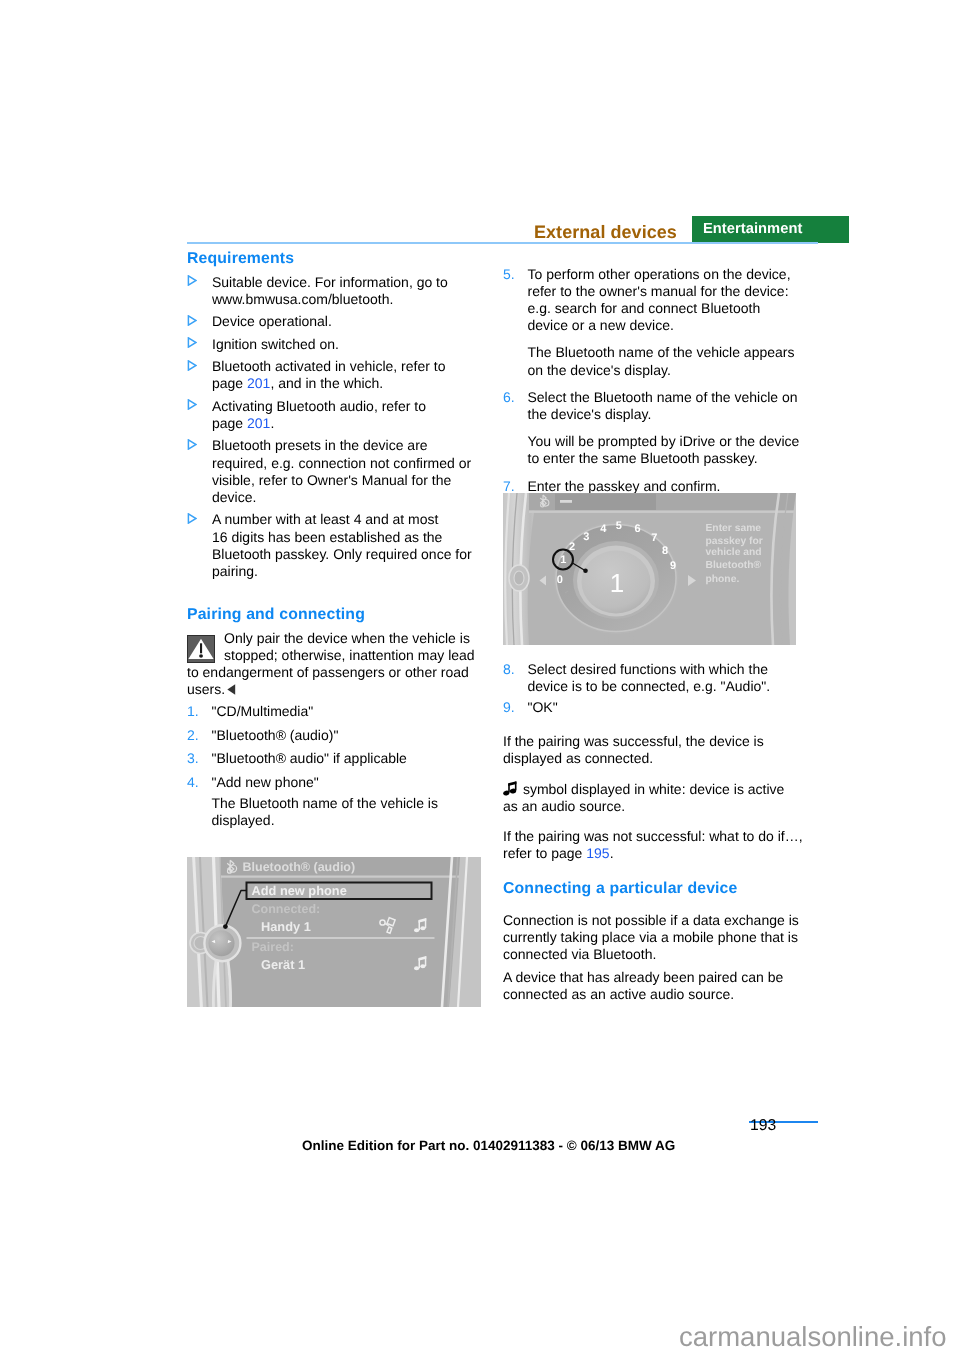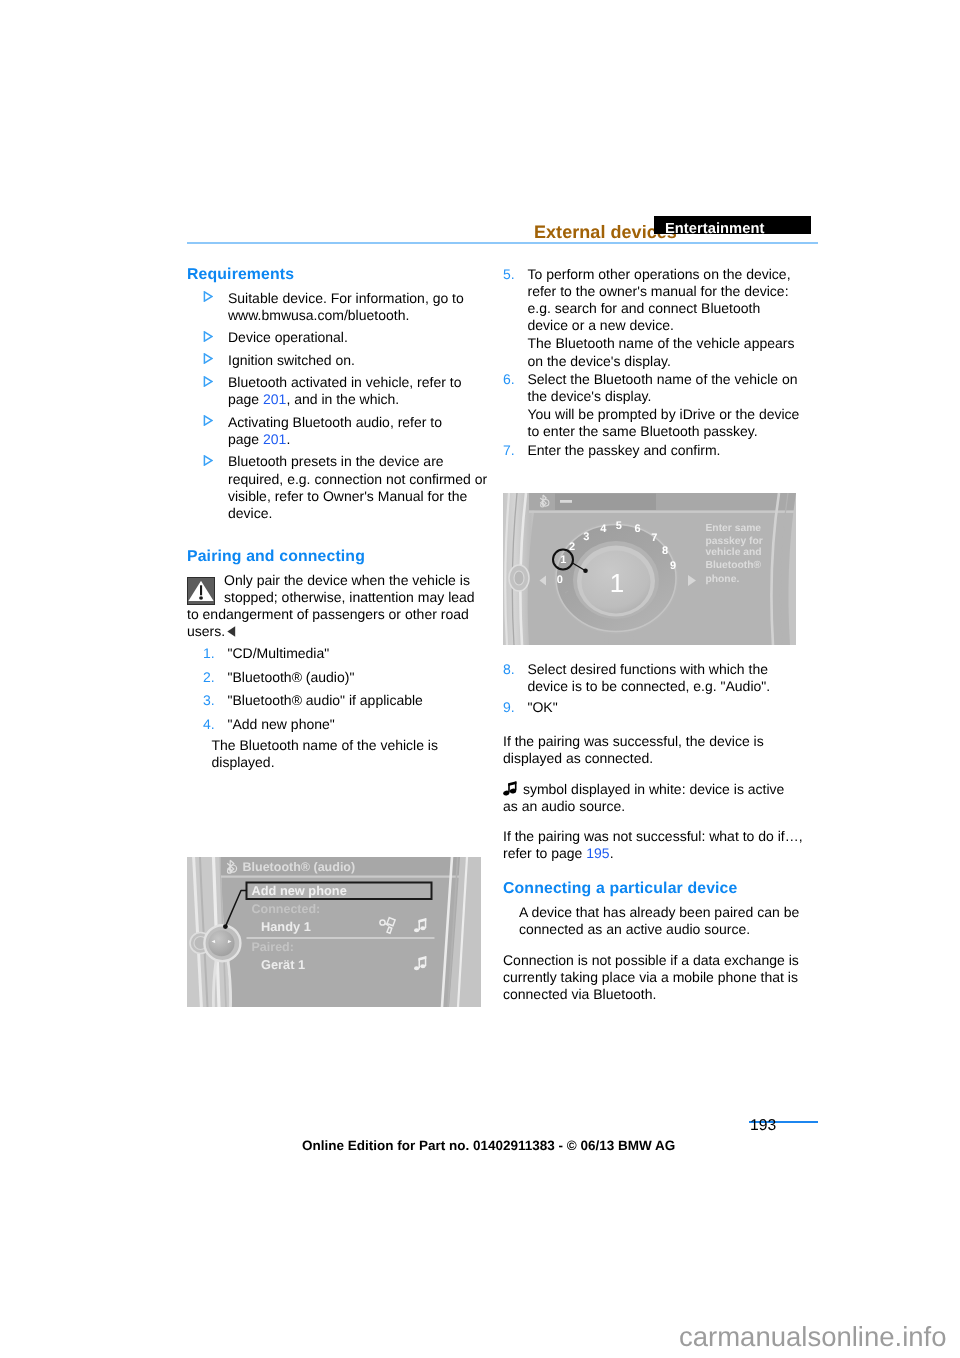--- a/index.html
+++ b/index.html
@@ -7,27 +7,27 @@
        font-family:"Liberation Sans",sans-serif;position:relative;overflow:hidden;
        -webkit-font-smoothing:antialiased;-moz-osx-font-smoothing:grayscale;
        text-rendering:geometricPrecision;}
   .page{position:absolute;left:0;top:0;width:960px;height:1358px;
         transform:translateZ(0);}
 
   
   .hdr-rule{position:absolute;left:187px;top:241.5px;width:631px;height:2px;background:#8ec8f9;}
   .tab-inactive{position:absolute;left:534px;top:224px;height:16px;line-height:16px;
                 color:#a16207;font-weight:bold;font-size:18px;letter-spacing:0.05px;white-space:nowrap;}
-  .tab-active{position:absolute;left:654px;top:216px;width:157px;height:18px;background:#000000;}
+  .tab-active{position:absolute;left:692px;top:216px;width:157px;height:27px;background:#15803d;}
   .tab-active span{display:block;color:#ffffff;font-weight:bold;font-size:14.7px;letter-spacing:0.05px;
                    text-align:left;padding-left:11px;line-height:26px;}
 
   
   .col{position:absolute;}
-  .col-l{left:187px;top:266px;width:300px;}
+  .col-l{left:187px;top:250px;width:300px;}
   .col-r{left:503px;top:265.5px;width:300px;}
   .col-r2{left:503px;top:660.5px;width:300px;}
 
   h2.sec{margin:0;font-size:15.8px;line-height:18.5px;color:#0d87f2;font-weight:bold;
          letter-spacing:0.15px;white-space:nowrap;}
   .blk{font-size:14px;line-height:17.2px;color:#000000;}
   .blk .ln{white-space:nowrap;display:block;}
 
   
   .blist{margin:0;padding:0;list-style:none;}
@@ -42,25 +42,25 @@
   .nlist-tight li{margin-bottom:0;}
   .num{position:absolute;left:0;top:0;color:#2493f7;}
   .sub{padding-left:24.5px;}
   .blist,.nlist{overflow:hidden;}
 
   .lnk{color:#1f5cf2;}
   .warnicon{float:left;width:28px;height:28px;margin:4.5px 0 0 0;}
   .wl1,.wl2{margin-left:37px;}
   .endmark{display:inline-block;width:9px;height:11px;vertical-align:-1px;margin-left:2px;}
   .endmark svg{display:block;}
-  h2.mt-h,.mt-h{margin-top:5.4px;margin-left:16px;}
+  h2.mt-h,.mt-h{margin-top:5.4px;}
   .mt-sub{margin-top:-2.0px;}
   .mt-warn{margin-top:6px;}
   .warnblk .ln{line-height:16.9px;}
-  .mt-s{margin-top:1px;}
+  .mt-s{margin-top:10px;}
   .mt-p{margin-top:13px;}
    h2.mt-g,.mt-g{margin-top:20.5px;}
   h2.mt-g2,.mt-g2{margin-top:18px;}
 
   
   .fig{position:absolute;transform:translateZ(0);-webkit-font-smoothing:antialiased;filter:blur(0.25px);}
   .fig svg{display:block;}
   .fig svg text{paint-order:stroke;}
   .fig{will-change:transform;opacity:0.9999;}
   .f-title{font-family:"Liberation Sans",sans-serif;font-size:12.5px;fill:#dcdcdc;font-weight:bold;}
@@ -117,20 +117,25 @@
       <li><span class="bullet">
             <svg width="10" height="11" viewBox="0 0 10 11">
               <path d="M1.4 0.9 L9.0 5.5 L1.4 10.1 Z" fill="none" stroke="#3aa2f7" stroke-width="1.5" stroke-linejoin="miter"></path>
             </svg>
           </span><span><span class="ln">Activating Bluetooth audio, refer to</span><span class="ln">page <span class="lnk">201</span><span>.</span></span></span></li>
       <li><span class="bullet">
             <svg width="10" height="11" viewBox="0 0 10 11">
               <path d="M1.4 0.9 L9.0 5.5 L1.4 10.1 Z" fill="none" stroke="#3aa2f7" stroke-width="1.5" stroke-linejoin="miter"></path>
             </svg>
           </span><span><span class="ln">Bluetooth presets in the device are</span><span class="ln">required, e.g. connection not confirmed or</span><span class="ln">visible, refer to Owner's Manual for the</span><span class="ln">device.</span></span></li>
+      <li><span class="bullet">
+            <svg width="10" height="11" viewBox="0 0 10 11">
+              <path d="M1.4 0.9 L9.0 5.5 L1.4 10.1 Z" fill="none" stroke="#3aa2f7" stroke-width="1.5" stroke-linejoin="miter"></path>
+            </svg>
+          </span><span><span class="ln">A number with at least 4 and at most</span><span class="ln">16 digits has been established as the</span><span class="ln">Bluetooth passkey. Only required once for</span><span class="ln">pairing.</span></span></li>
     </ul>
 
     <h2 class="sec mt-g">Pairing and connecting</h2>
 
     <div class="blk mt-warn warnblk">
       <svg class="warnicon" viewBox="0 0 28 28">
         <rect x="0" y="0" width="28" height="28" fill="#5c5c5c"></rect>
         <rect x="0.5" y="0.5" width="27" height="27" fill="none" stroke="#2e2e2e" stroke-width="1"></rect>
         <path d="M14 3.8 L26.6 24 L1.4 24 Z" fill="#ffffff"></path>
         <rect x="13.0" y="8.3" width="2.1" height="10.0" fill="#1a1a1a"></rect>
@@ -193,28 +198,28 @@
             <ellipse cx="3.3" cy="12.1" rx="3.2" ry="2.4" fill="#000" transform="rotate(-12 3.3 12.1)"></ellipse>
             <ellipse cx="10.0" cy="10.1" rx="3.2" ry="2.4" fill="#000" transform="rotate(-12 10.0 10.1)"></ellipse>
           </svg><span> symbol displayed in white: device is active</span></span>
       <span class="ln">as an audio source.</span>
     </div>
     <div class="blk mt-p">
       <span class="ln">If the pairing was not successful: what to do if…,</span>
       <span class="ln"><span>refer to page </span><span class="lnk">195</span><span>.</span></span>
     </div>
     <h2 class="sec mt-g2">Connecting a particular device</h2>
-    <div class="blk mt-h">
-        <span class="ln">A device that has already been paired can be</span>
-        <span class="ln">connected as an active audio source.</span>
-      </div>
     <div class="blk mt-p">
         <span class="ln">Connection is not possible if a data exchange is</span>
         <span class="ln">currently taking place via a mobile phone that is</span>
         <span class="ln">connected via Bluetooth.</span>
+      </div>
+    <div class="blk mt-h">
+        <span class="ln">A device that has already been paired can be</span>
+        <span class="ln">connected as an active audio source.</span>
       </div>
   </div>
 
   <div class="fig" style="left:187px;top:857px;border-radius:8px;">
     <svg width="294" height="150" viewBox="0 0 294 150">
       <defs>
         <linearGradient id="bezelL" x1="0" y1="0" x2="1" y2="0">
           <stop offset="0" stop-color="#c6c6c6"></stop>
             <stop offset="0.40" stop-color="#d7d7d7"></stop>
           <stop offset="0.78" stop-color="#bcbcbc"></stop>

